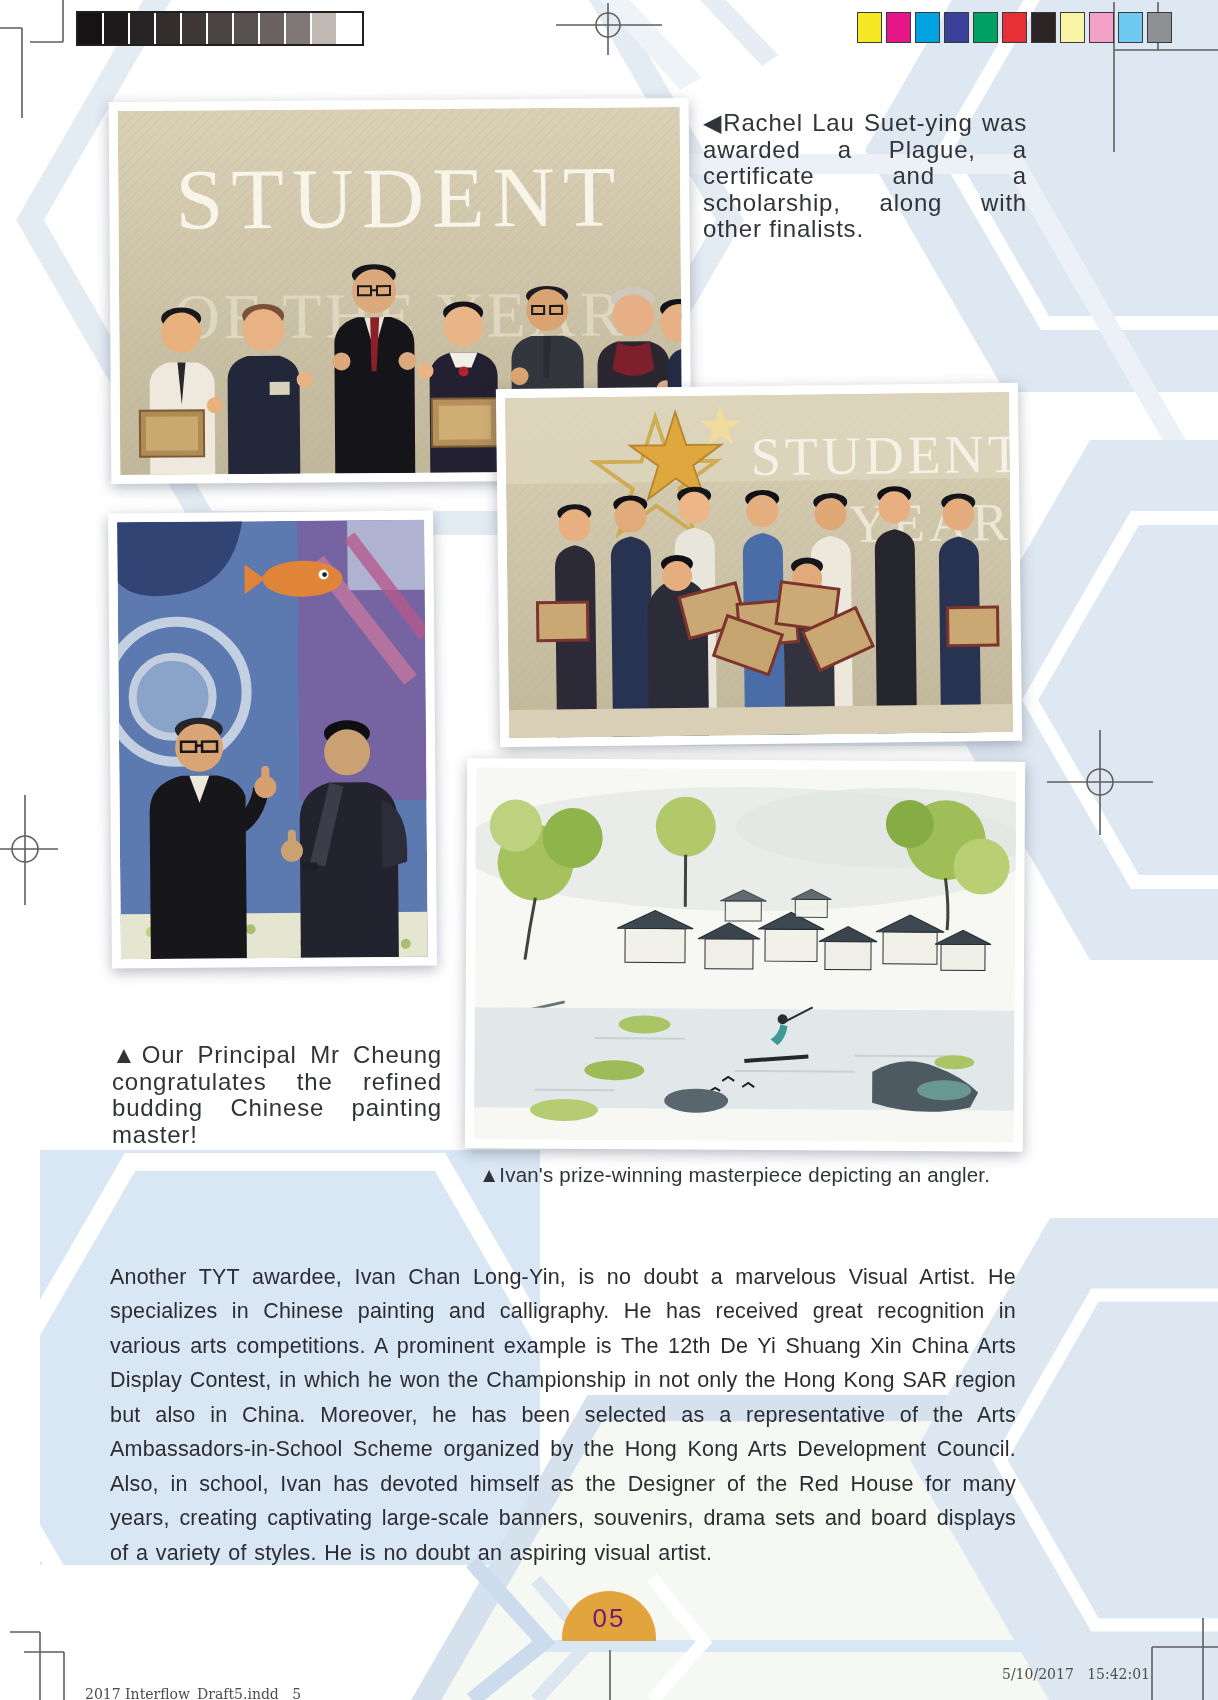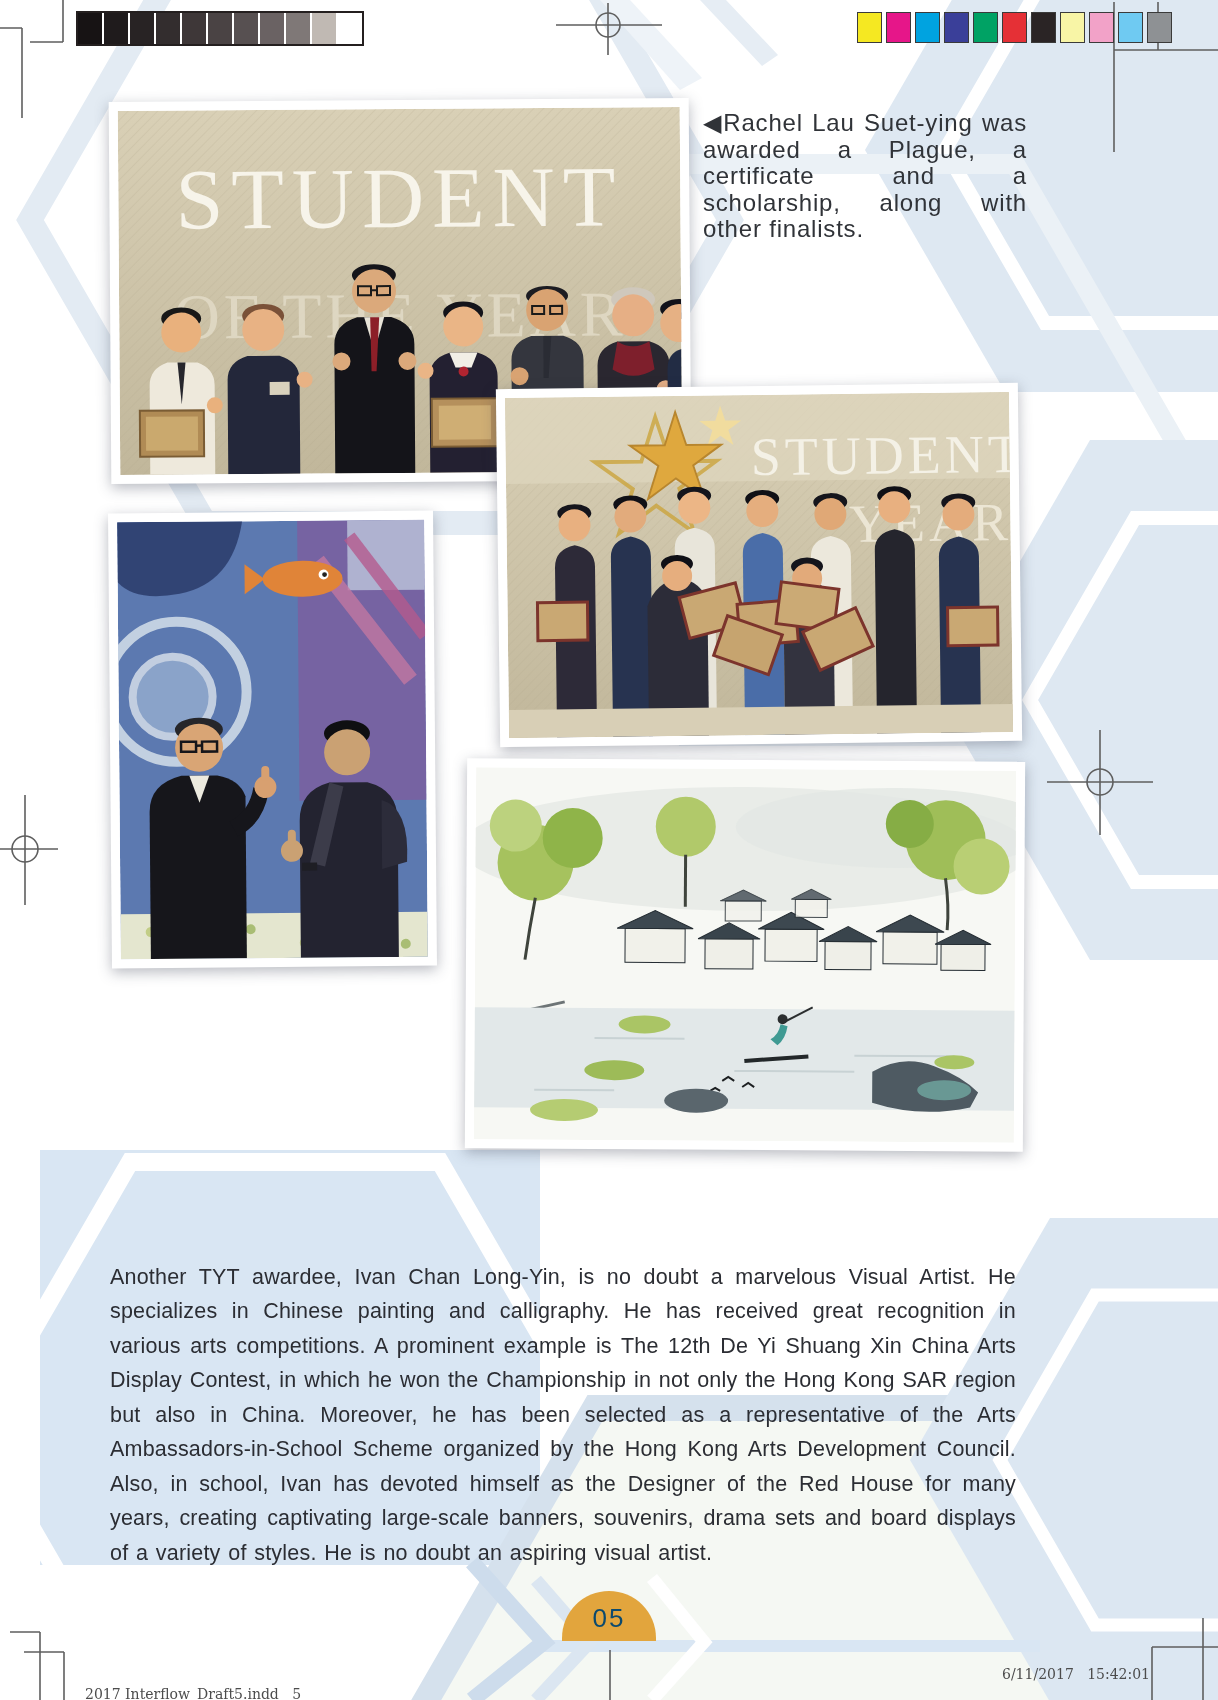--- a/index.html
+++ b/index.html
@@ -33,21 +33,21 @@
   .cap4{left:479px;top:1162px;width:545px;text-align:left;letter-spacing:0.2px;font-size:20.5px;}
   .caption .marker{letter-spacing:0;}
 
   
   .article{position:absolute;left:110px;top:1238px;width:906px;z-index:4;font-size:21.5px;
            line-height:34.5px;color:#2b2d33;text-align:justify;letter-spacing:0.2px;word-spacing:1.5px;}
 
   
   .dome{position:absolute;left:562px;top:1591px;width:94px;height:50px;background:#e2a53d;
         border-radius:94px 94px 0 0;z-index:7;display:flex;align-items:flex-end;justify-content:center;}
-  .dome span{font-size:26px;color:#0c4a6e;letter-spacing:2px;padding-bottom:7px;}
+  .dome span{font-size:26px;color:#701a75;letter-spacing:2px;padding-bottom:7px;}
 
   
   .footer{position:absolute;z-index:7;font-family:"DejaVu Serif",serif;font-size:14px;
           color:#4c4c4c;white-space:pre;}
   .footer-left{left:85px;top:1666px;margin-top:20px;}
   .footer-right{left:1002px;top:1666px;}
 </style>
 </head>
 <body>
 
@@ -315,20 +315,23 @@
         <path d="M210,262 L190,342 l15,4 L224,266 Z" fill="#3c3c4a"></path>
         <circle cx="172" cy="330" r="11" fill="#caa173"></circle>
           <rect x="168" y="309" width="8" height="15" rx="4" fill="#caa173"></rect>
         <rect x="182" y="342" width="15" height="8" fill="#1e1e24"></rect>
         <ellipse cx="228" cy="213" rx="23" ry="13" fill="#0f0f12"></ellipse>
           <circle cx="228" cy="232" r="23" fill="#caa173"></circle>
       </g>
     </svg>
   </figure>
 
+  <div class="caption cap3">
+    <span class="marker">▲</span><span>Our Principal Mr Cheung congratulates the refined budding Chinese painting master!</span>
+  </div>
 
   <figure class="photo photo4" style="margin:0">
     <svg width="540" height="372" viewBox="0 0 540 372">
       <rect width="540" height="372" fill="#f7f8f4"></rect>
       <g>
         <ellipse cx="270" cy="80" rx="285" ry="62" fill="#e9ece8"></ellipse>
         <ellipse cx="420" cy="58" rx="160" ry="40" fill="#e2e7e4" opacity="0.8"></ellipse>
 
         <g>
           <circle cx="60" cy="95" r="38" fill="#a6c25e"></circle>
@@ -398,23 +401,26 @@
         </g>
 
         <path d="M398,302 q30,-18 62,-6 q28,10 44,26 l-8,15 q-50,11 -98,-4 z" fill="#4e5a62"></path>
         <ellipse cx="470" cy="320" rx="27" ry="10" fill="#6ea39d" opacity="0.85"></ellipse>
         <ellipse cx="222" cy="332" rx="32" ry="12" fill="#5a666d"></ellipse>
         <ellipse cx="480" cy="292" rx="20" ry="7" fill="#aac565"></ellipse>
       </g>
     </svg>
   </figure>
 
+  <div class="caption cap4">
+    <span class="marker">▲</span><span>Ivan's prize-winning masterpiece depicting an angler.</span>
+  </div>
 
   <p class="article">Another TYT awardee, Ivan Chan Long-Yin, is no doubt a marvelous Visual Artist. He specializes in Chinese painting and calligraphy. He has received great recognition in various arts competitions. A prominent example is The 12th De Yi Shuang Xin China Arts Display Contest, in which he won the Championship in not only the Hong Kong SAR region but also in China. Moreover, he has been selected as a representative of the Arts Ambassadors-in-School Scheme organized by the Hong Kong Arts Development Council. Also, in school, Ivan has devoted himself as the Designer of the Red House for many years, creating captivating large-scale banners, souvenirs, drama sets and board displays of a variety of styles. He is no doubt an aspiring visual artist.</p>
 
   <div class="dome">
     <span>05</span>
   </div>
 
   <div class="footer footer-left">2017 Interflow_Draft5.indd   5</div>
-  <div class="footer footer-right">6/11/2017   15:42:01</div>
+  <div class="footer footer-right">5/10/2017   15:42:01</div>
 
 </div>
 
 </body></html>

